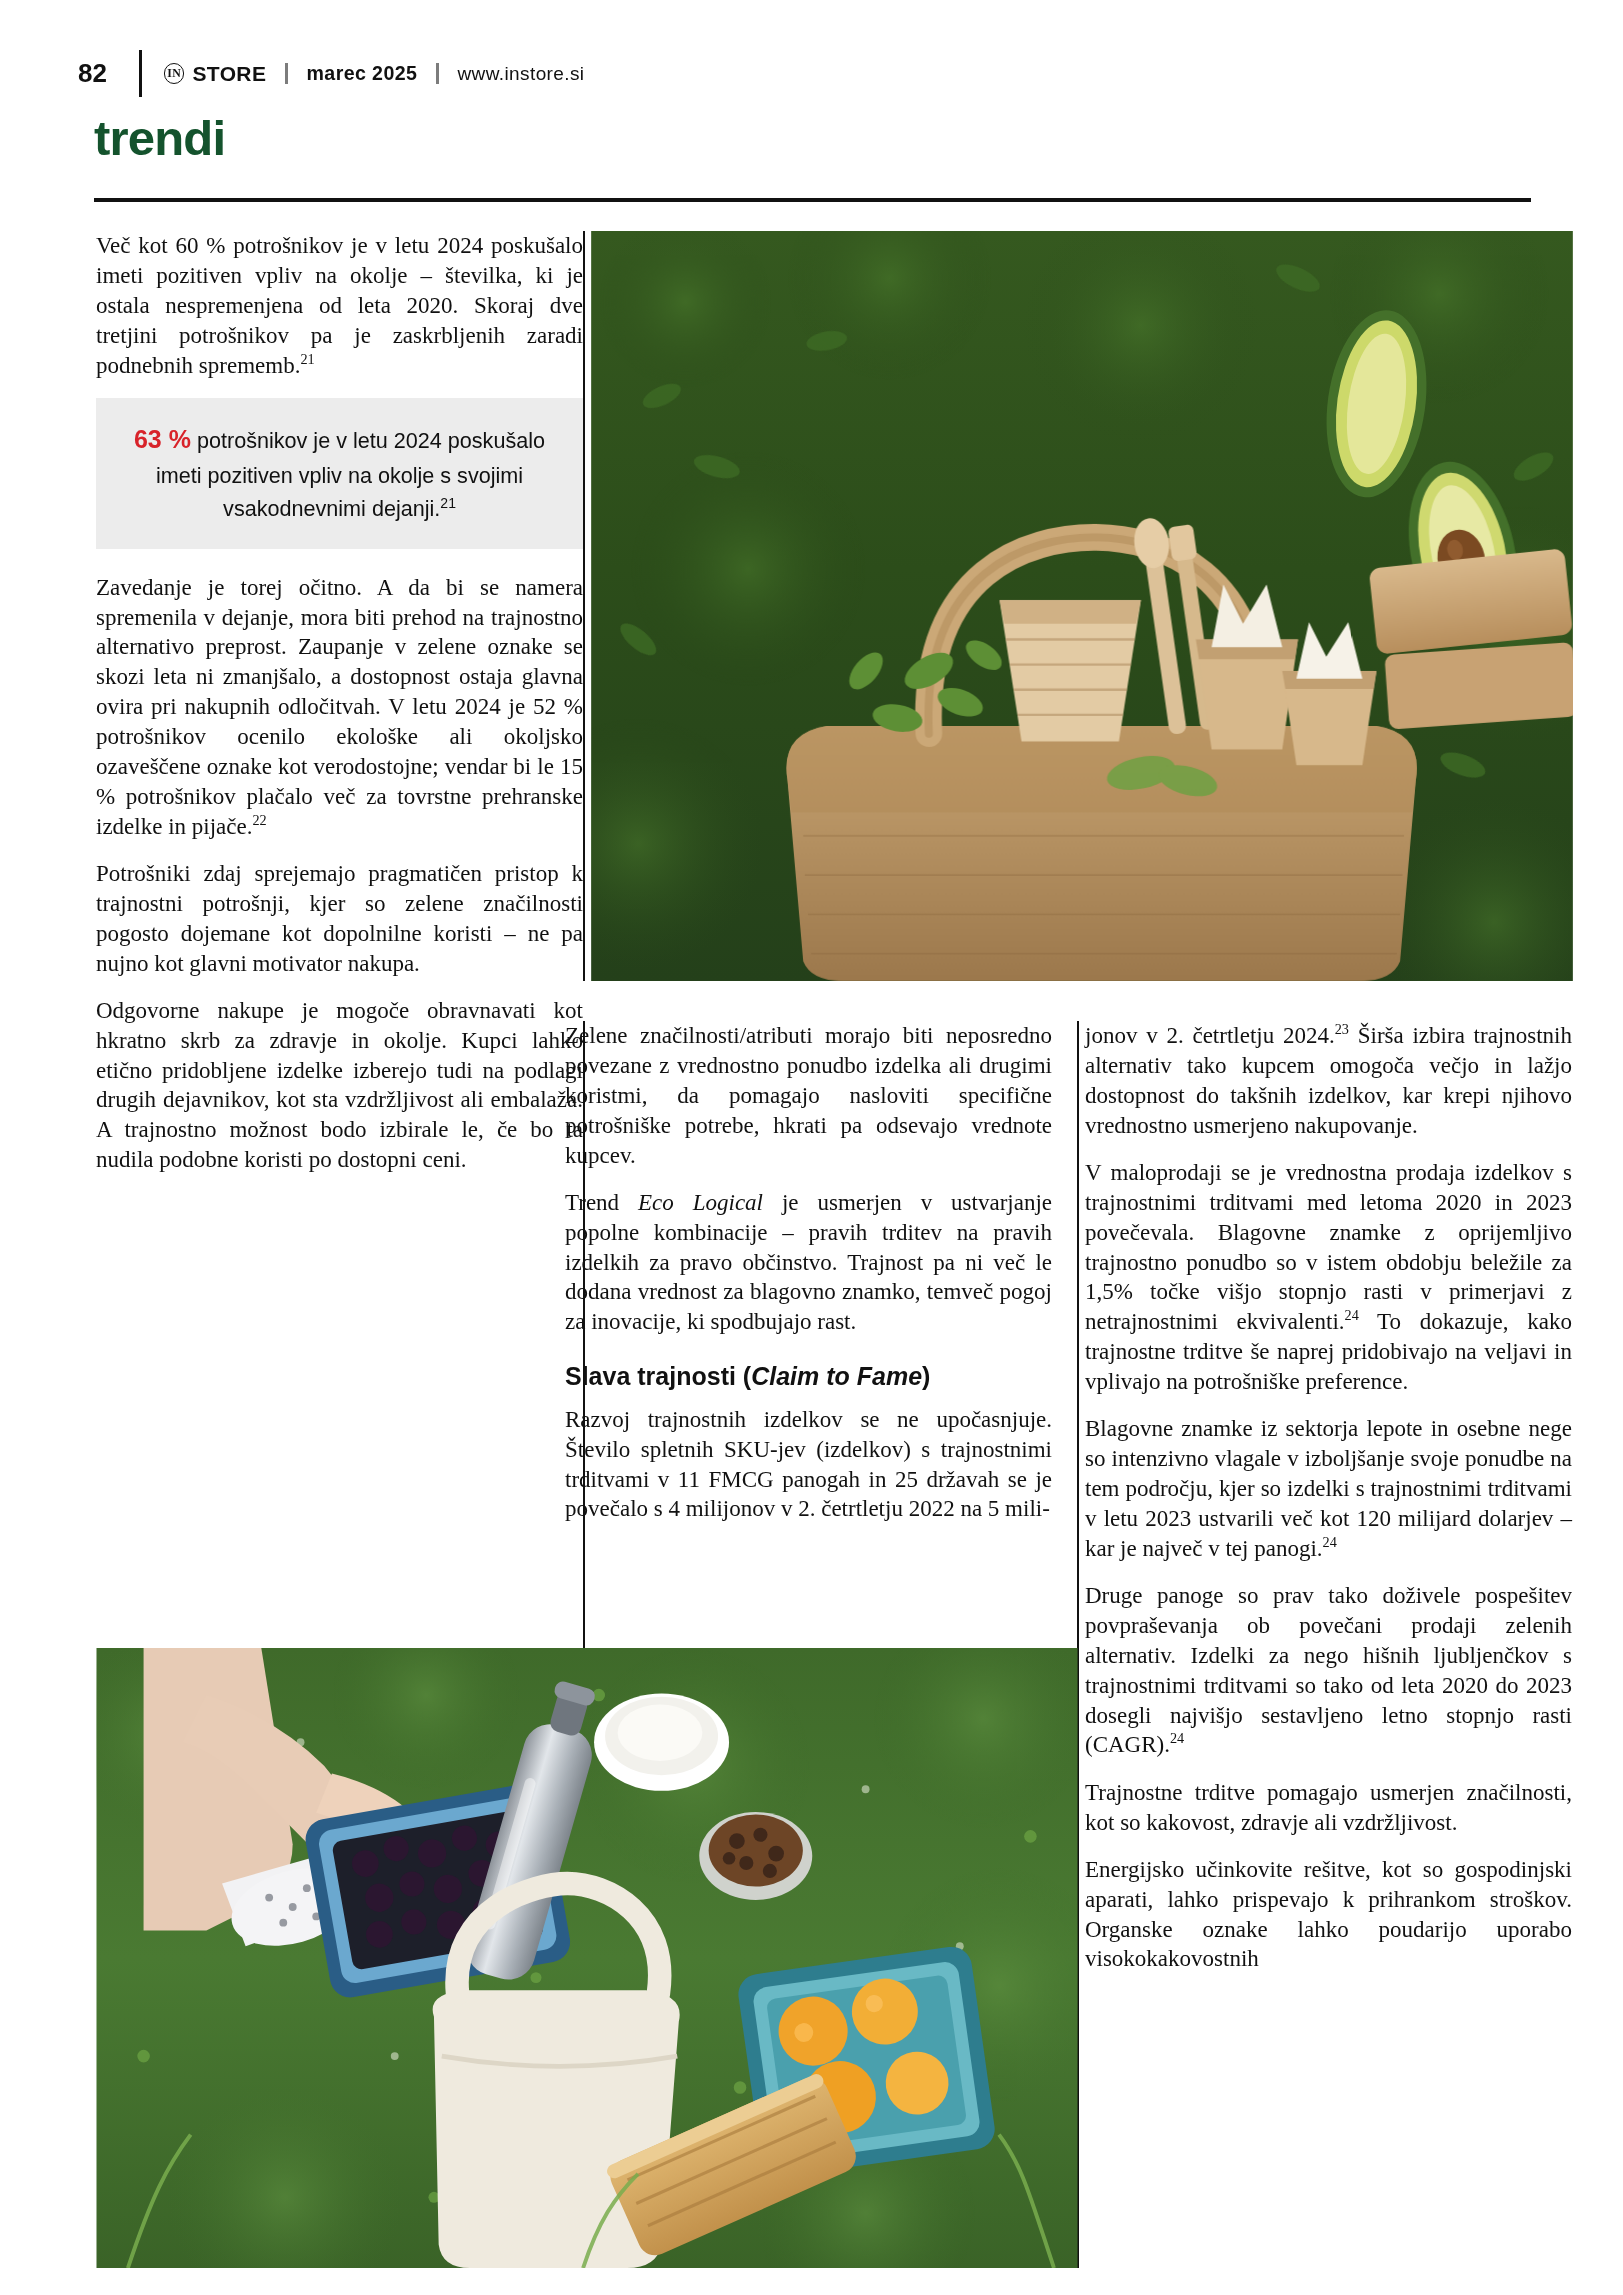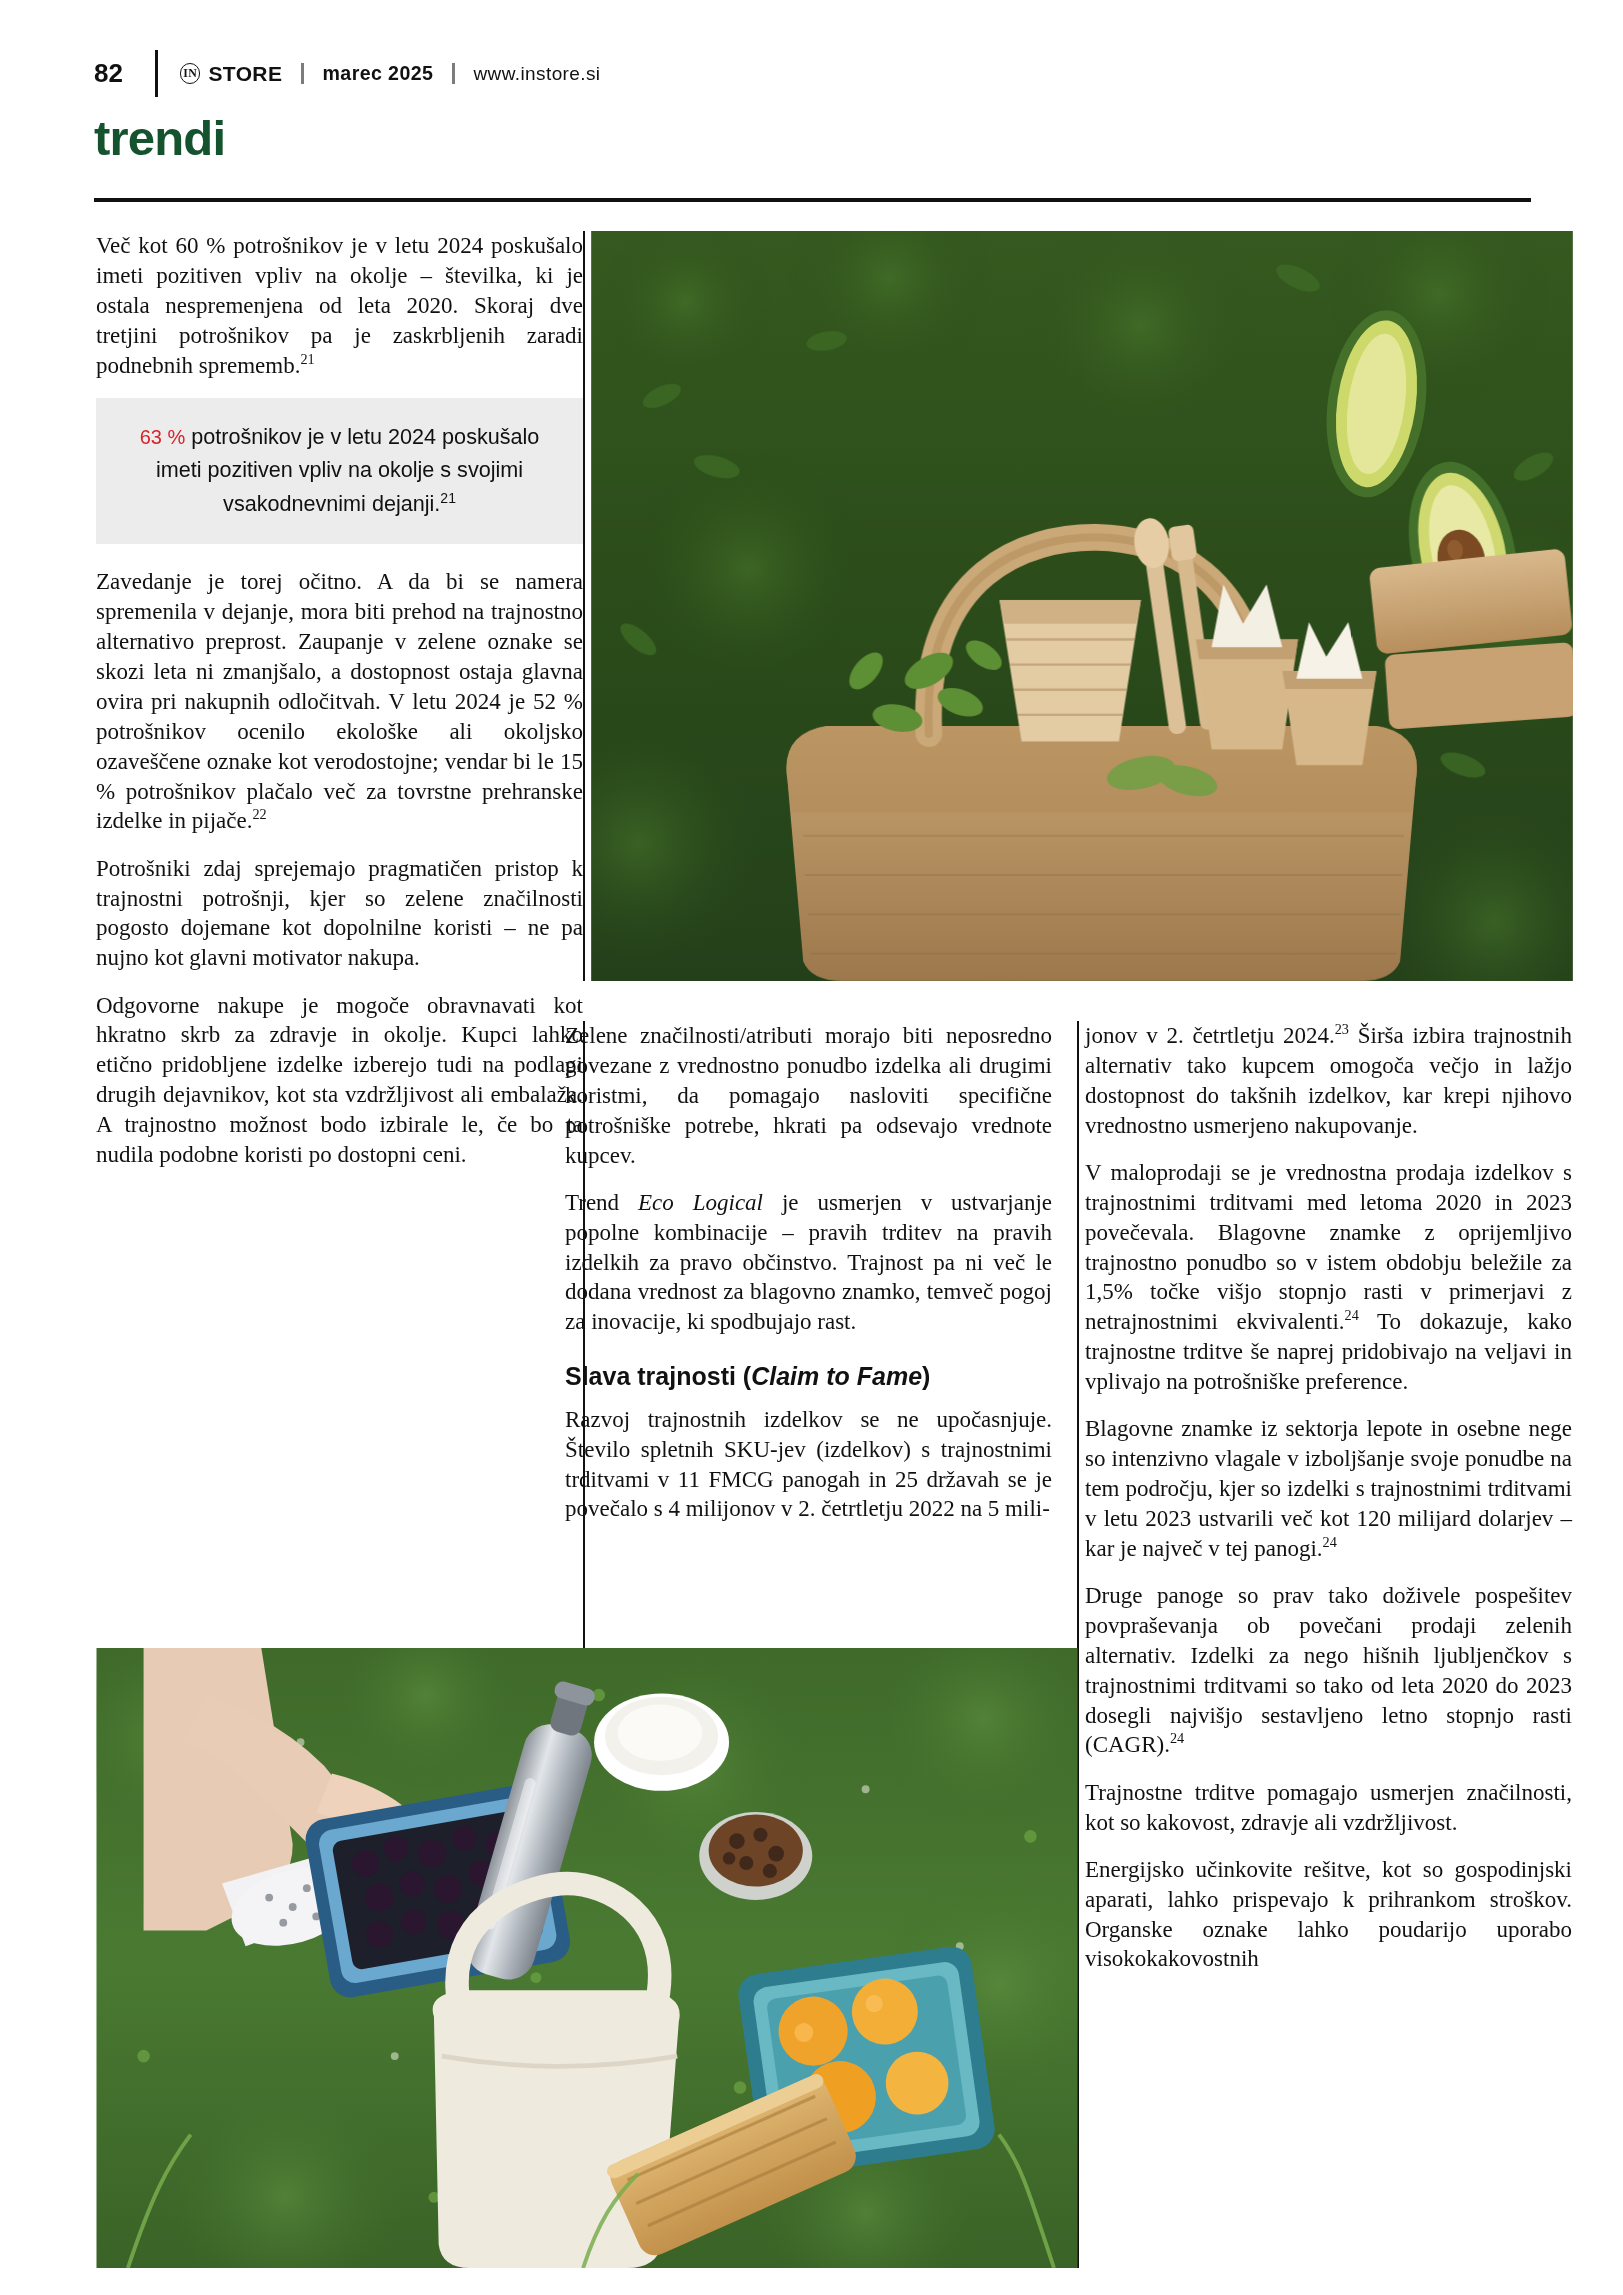--- a/index.html
+++ b/index.html
@@ -21,21 +21,21 @@
     position: absolute;
     left: 0; top: 0;
     width: 1623px;
     height: 2295px;
     background: #fff;
   }
 
   
   .header {
     position: absolute;
-    left: 94px;
+    left: 78px;
     top: 49px;
     width: 1437px;
     height: 49px;
     display: flex;
     align-items: center;
   }
   .page-number {
     font-family: "Liberation Sans", sans-serif;
     font-weight: bold;
     font-size: 26px;
@@ -147,22 +147,22 @@
     margin: 6.3px 0 23.6px 0;
     font-family: "Liberation Sans", sans-serif;
     font-size: 21.6px;
     line-height: 1.55;
     text-align: center;
     color: #111;
     font-weight: 500;
   }
   .stat-box .big {
     color: #d8232a;
-    font-weight: normal;
-    font-size: 20px;
+    font-weight: bold;
+    font-size: 25px;
   }
   .stat-box sup { font-size: 14px; }
 
   
   .photo {
     position: absolute;
     overflow: hidden;
   }
   #photo-top {
     left: 591px;

